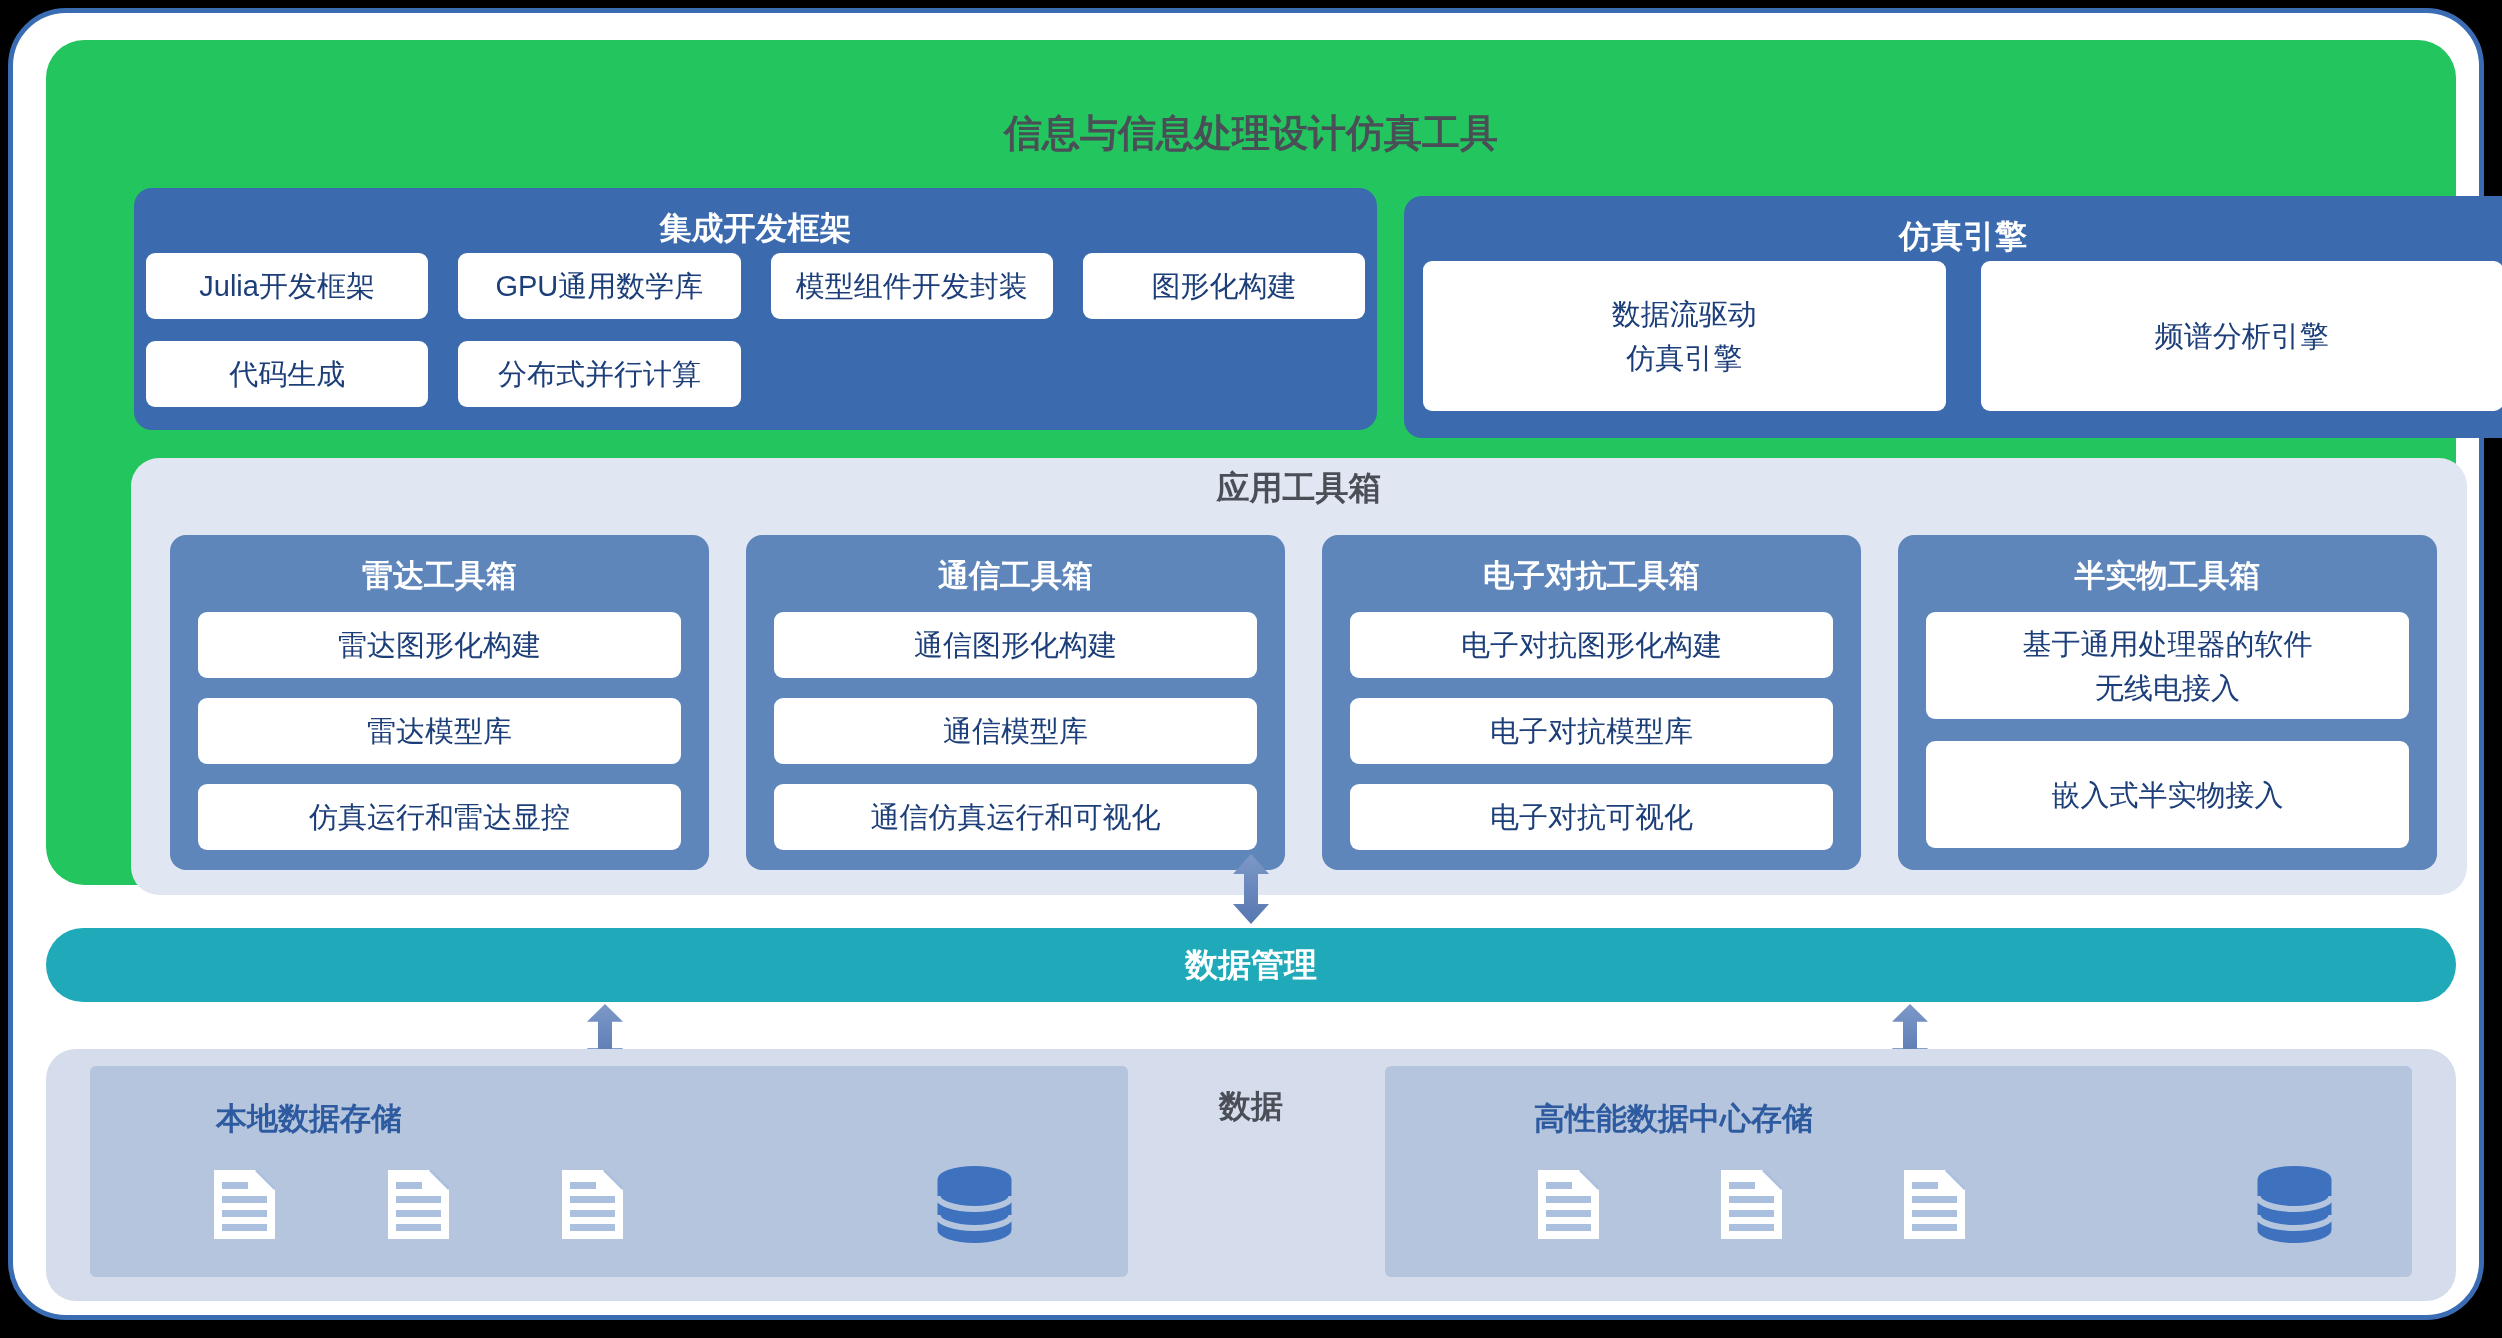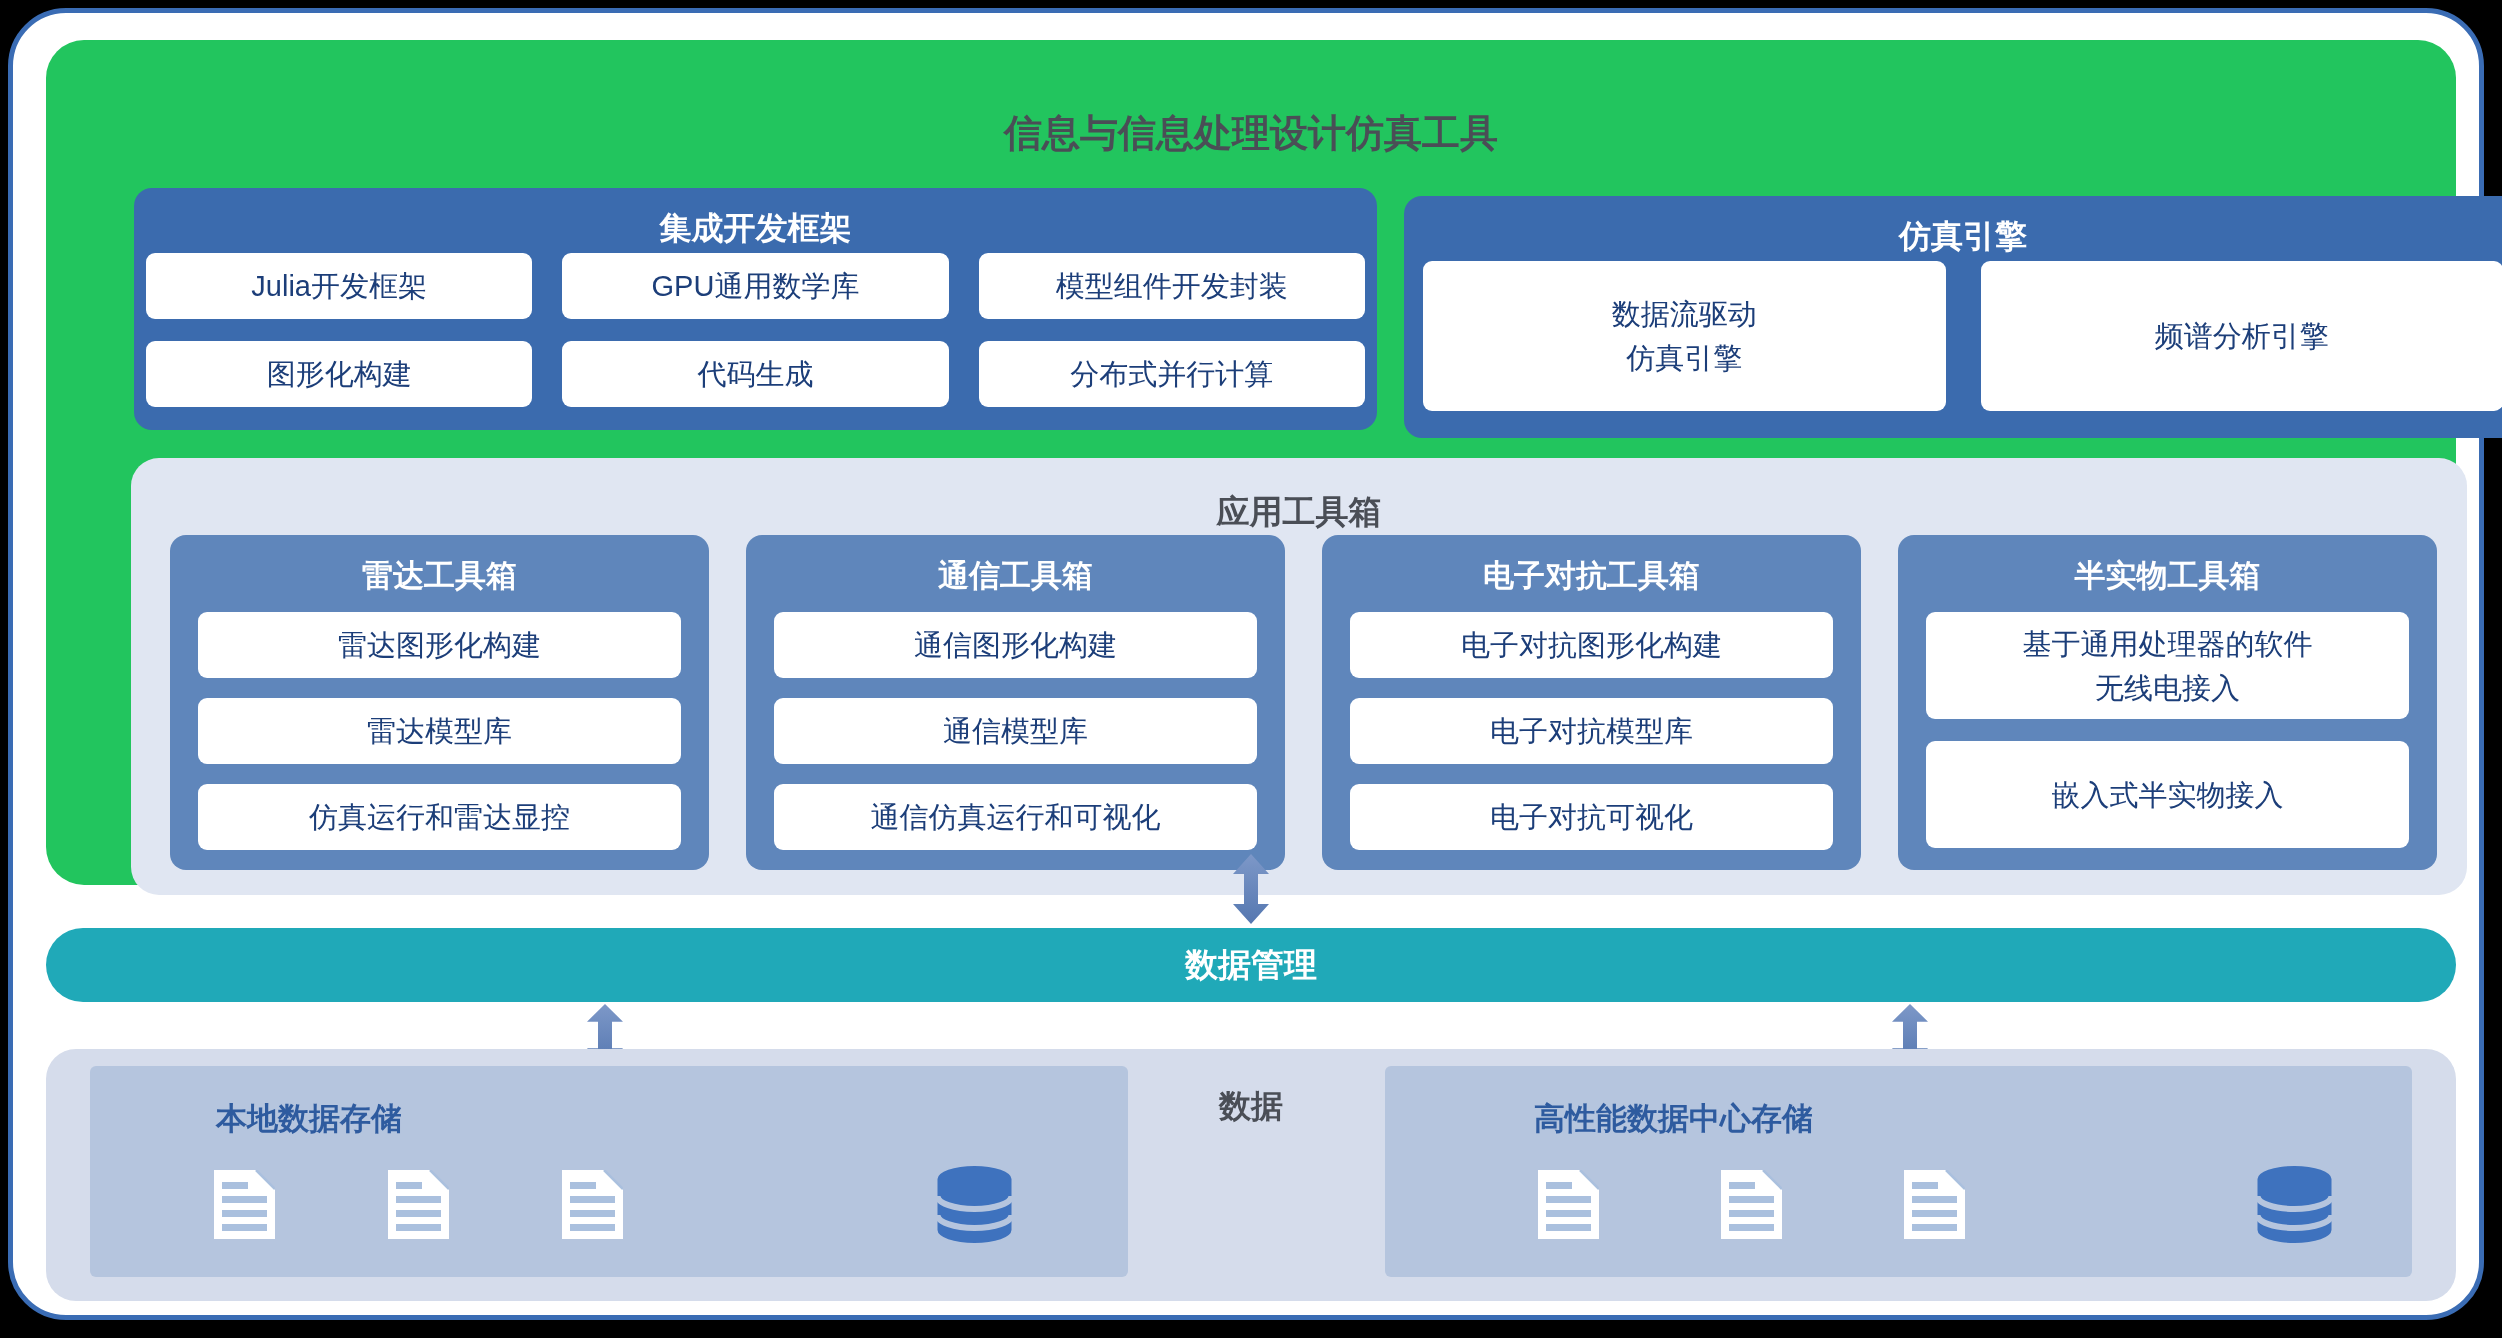--- a/index.html
+++ b/index.html
@@ -12,33 +12,33 @@
   .panel-top{position:absolute;left:46px;top:40px;width:2410px;height:845px;
              background:#22c55e;border-radius:38px;}
   .main-title{position:absolute;left:0;top:68px;width:100%;text-align:center;
               font-size:38px;font-weight:bold;color:#4a4e56;}
 
   .blue-box{position:absolute;background:#3b6bae;border-radius:18px;}
   .box-dev{left:88px;top:148px;width:1243px;height:242px;}
   .box-engine{left:1358px;top:156px;width:1118px;height:242px;}
   .blue-box-title{padding-top:16px;height:49px;line-height:49px;text-align:center;
                   color:#ffffff;font-size:32px;font-weight:bold;}
-  .dev-grid{display:grid;grid-template-columns:repeat(3,1fr);gap:22px 30px;padding:0 12px;}
+  .dev-grid{display:grid;grid-template-columns:repeat(4,1fr);gap:22px 30px;padding:0 12px;}
   .engine-grid{display:grid;grid-template-columns:repeat(2,1fr);gap:35px;padding:0 19px;margin-top:0;}
 
   .white-item{background:#ffffff;border-radius:9px;display:flex;flex-direction:column;
               align-items:center;justify-content:center;color:#1c3e79;font-size:29px;
               height:66px;text-align:center;line-height:44px;}
   .engine-card{height:150px;}
   .line:empty{display:none;}
 
   
   .panel-app{position:absolute;left:85px;top:418px;width:2336px;height:437px;
              background:#e0e6f2;border-radius:28px;}
-  .app-title{position:absolute;left:0;top:32px;width:100%;text-align:center;
+  .app-title{position:absolute;left:0;top:8px;width:100%;text-align:center;
              font-size:33px;font-weight:bold;color:#4a4e56;}
   .toolbox-row{position:absolute;left:39px;top:77px;display:grid;
                grid-template-columns:repeat(4,539px);gap:37px;}
   .toolbox{height:335px;background:#5f86bb;border-radius:16px;box-sizing:border-box;padding:0 28px;}
   .toolbox-title{height:77px;line-height:82px;text-align:center;color:#fff;
                  font-size:31px;font-weight:bold;}
   .toolbox-items{display:flex;flex-direction:column;gap:20px;}
   .toolbox-items.hil{gap:22px;}
   .hil .white-item{height:107px;}
 

